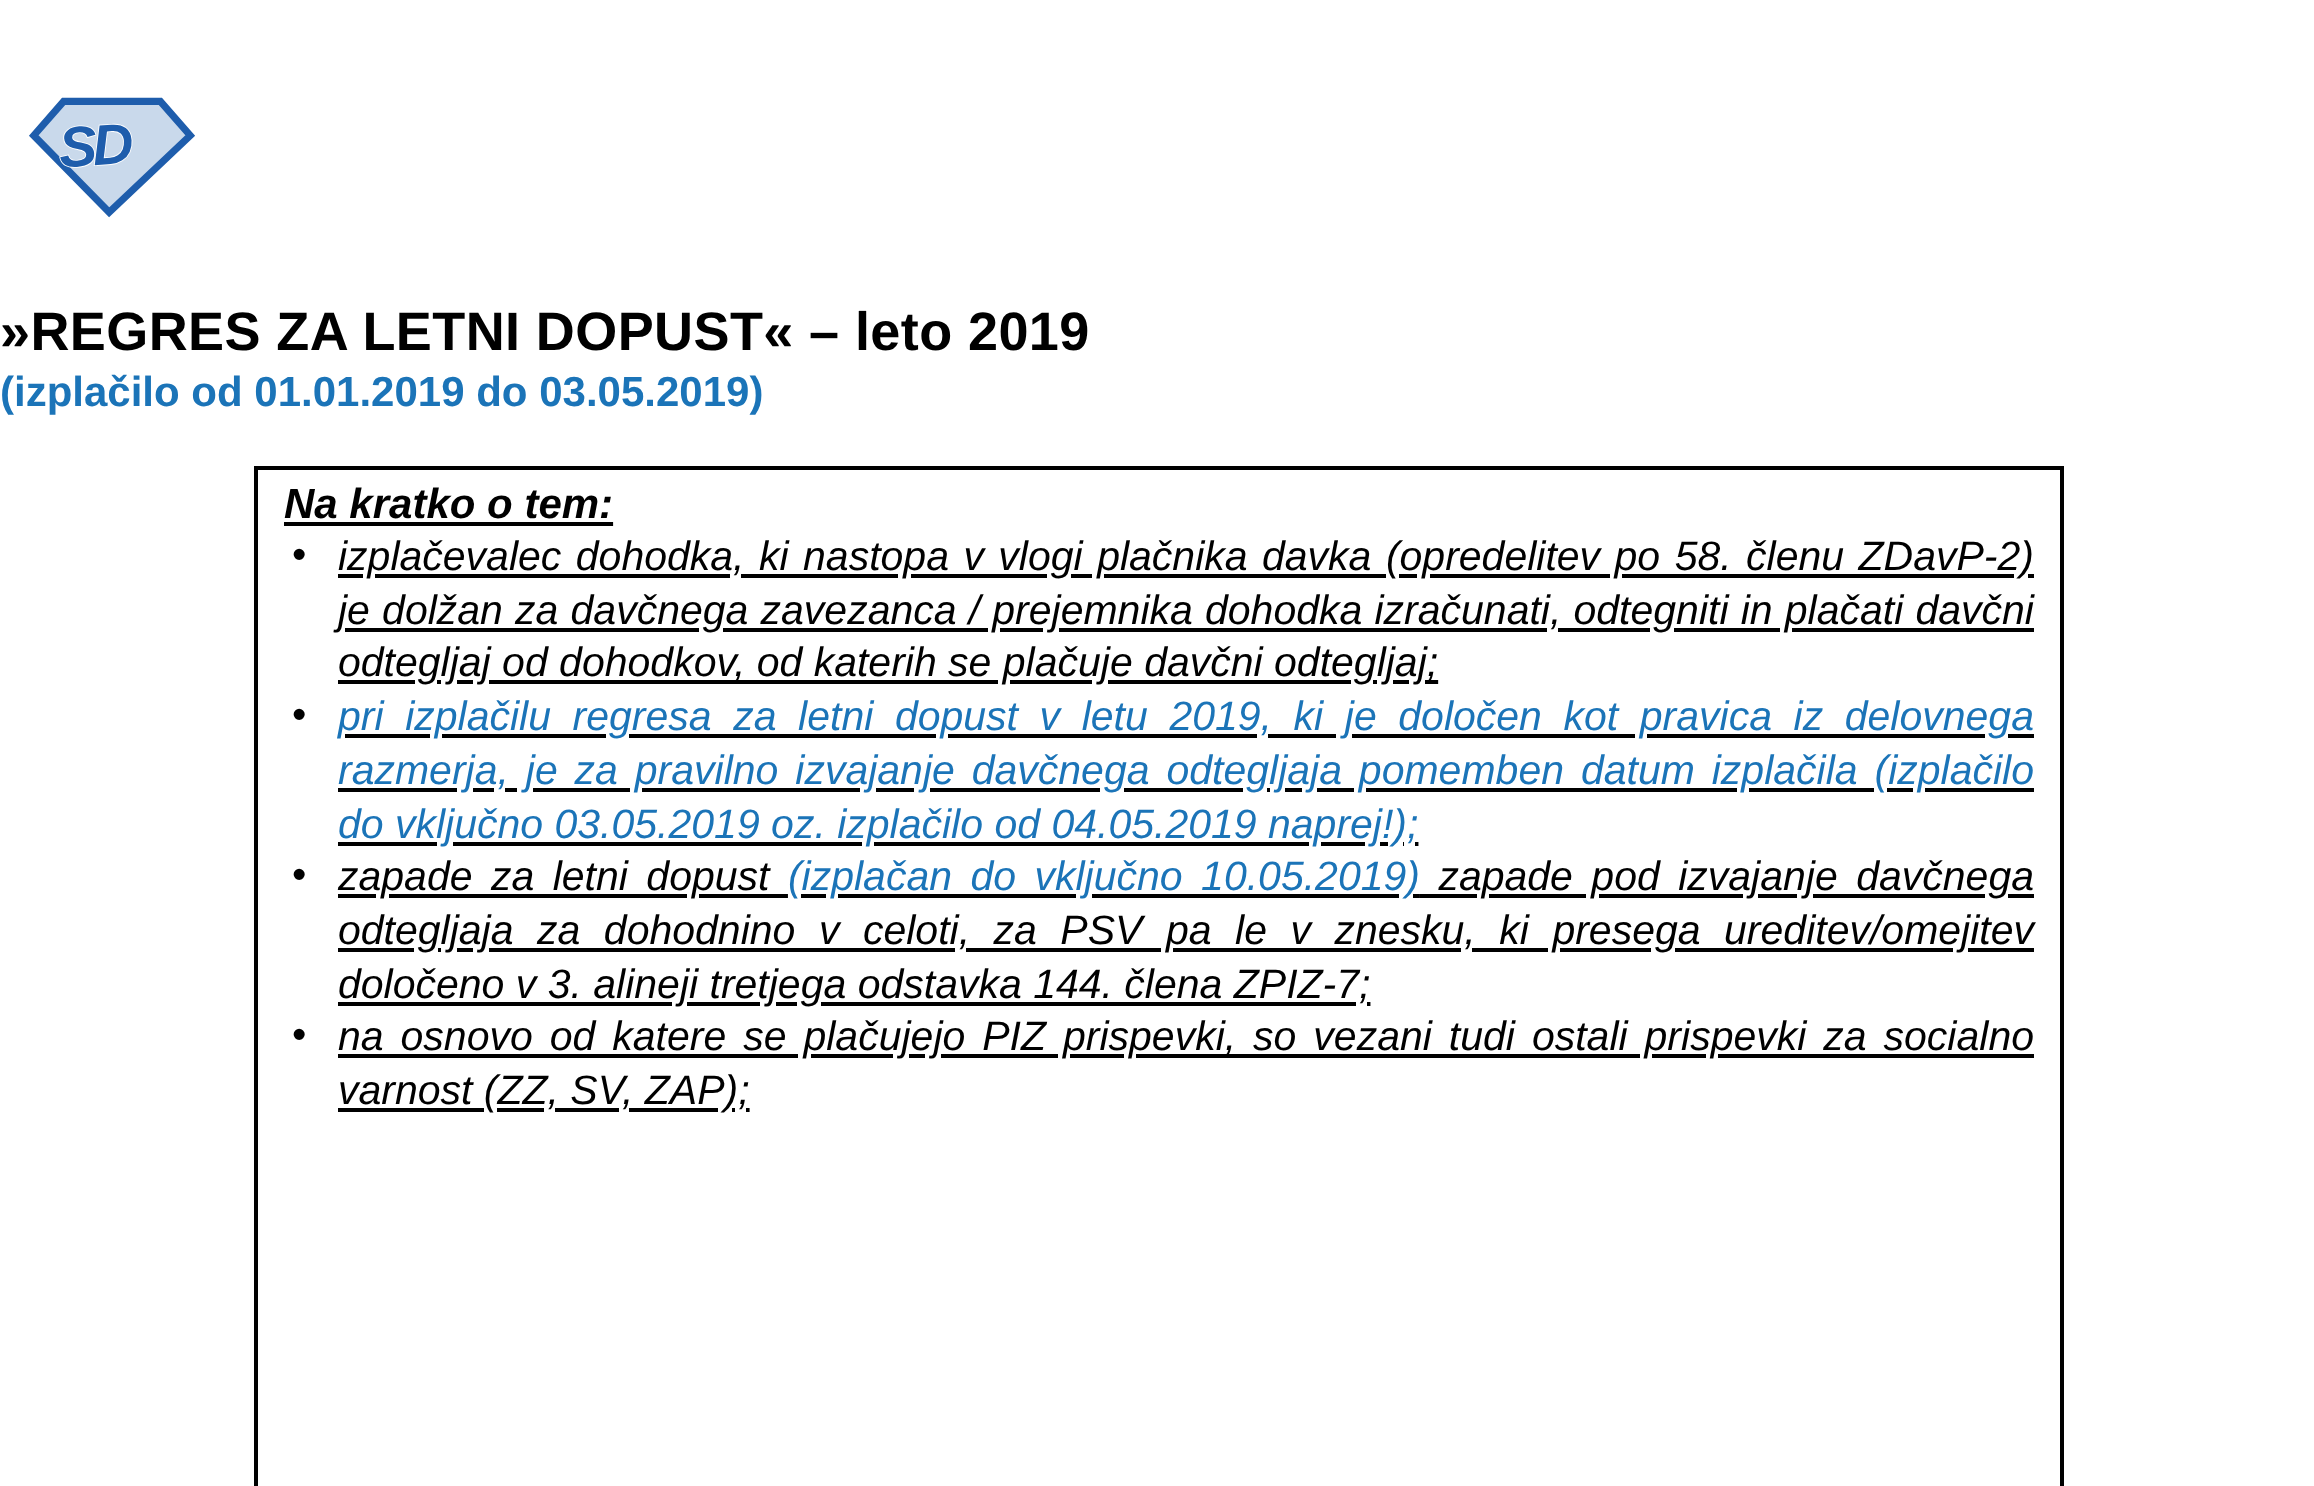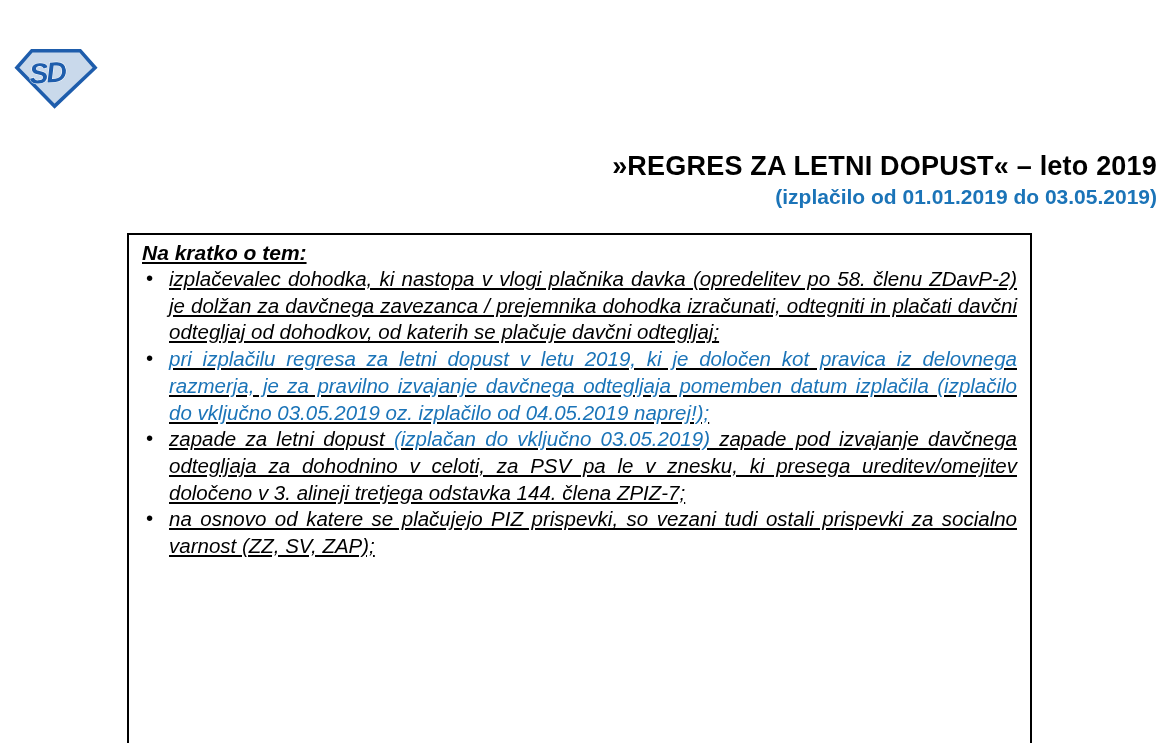--- a/index.html
+++ b/index.html
@@ -21,21 +21,21 @@
   .logo{position:absolute;left:13px;top:45px;width:86px;height:64px;}
   .logo svg{display:block;width:100%;height:100%;}
   .logo polygon{fill:var(--logo-fill);stroke:var(--logo-outline);stroke-width:5;stroke-linejoin:miter;}
   .logo text{
     fill:var(--logo-outline);
     font-family:"Liberation Sans",sans-serif;
     font-weight:bold;font-style:italic;
     font-size:40px;letter-spacing:-3px;
     paint-order:stroke;stroke:#ffffff;stroke-width:1.2;
   }
-  .header{position:absolute;left:0;top:151px;width:100%;text-align:right;}
+  .header{position:absolute;left:0;top:151px;width:100%;text-align:left;}
   .title{
     font-size:27px;font-weight:bold;color:var(--ink);
     line-height:30px;letter-spacing:0.2px;
   }
   .subtitle{
     font-size:21px;font-weight:bold;color:var(--blue);
     line-height:26px;margin-top:3px;
   }
   .infobox{
     position:absolute;left:127px;top:233px;width:905px;height:700px;
@@ -83,18 +83,18 @@
   <div class="header">
     <div class="title">»REGRES ZA LETNI DOPUST« – leto 2019</div>
     <div class="subtitle">(izplačilo od 01.01.2019 do 03.05.2019)</div>
   </div>
 
   <div class="infobox">
     <div class="box-heading">Na kratko o tem:</div>
     <ul class="bullets" id="bullet-list">
         <li><span class="">izplačevalec dohodka, ki nastopa v vlogi plačnika davka (opredelitev po 58. členu ZDavP-2) je dolžan za davčnega zavezanca / prejemnika dohodka izračunati, odtegniti in plačati davčni odtegljaj od dohodkov, od katerih se plačuje davčni odtegljaj;</span></li>
         <li class="blue"><span class="blue">pri izplačilu regresa za letni dopust v letu 2019, ki je določen kot pravica iz delovnega razmerja, je za pravilno izvajanje davčnega odtegljaja pomemben datum izplačila (izplačilo do vključno 03.05.2019 oz. izplačilo od 04.05.2019 naprej!);</span></li>
-        <li><span class="">zapade za letni dopust </span><span class="blue">(izplačan do vključno 03.05.2019)</span><span class=""> zapade pod izvajanje davčnega odtegljaja za dohodnino v celoti, za PSV pa le v znesku, ki presega ureditev/omejitev določeno v 3. alineji tretjega odstavka 144. člena ZPIZ-7;</span></li>
+        <li><span class="">zapade za letni dopust </span><span class="blue">(izplačan do vključno 10.05.2019)</span><span class=""> zapade pod izvajanje davčnega odtegljaja za dohodnino v celoti, za PSV pa le v znesku, ki presega ureditev/omejitev določeno v 3. alineji tretjega odstavka 144. člena ZPIZ-7;</span></li>
         <li><span class="">na osnovo od katere se plačujejo PIZ prispevki, so vezani tudi ostali prispevki za socialno varnost (ZZ, SV, ZAP);</span></li>
       </ul>
   </div>
 
 </div>
 
 </body></html>

